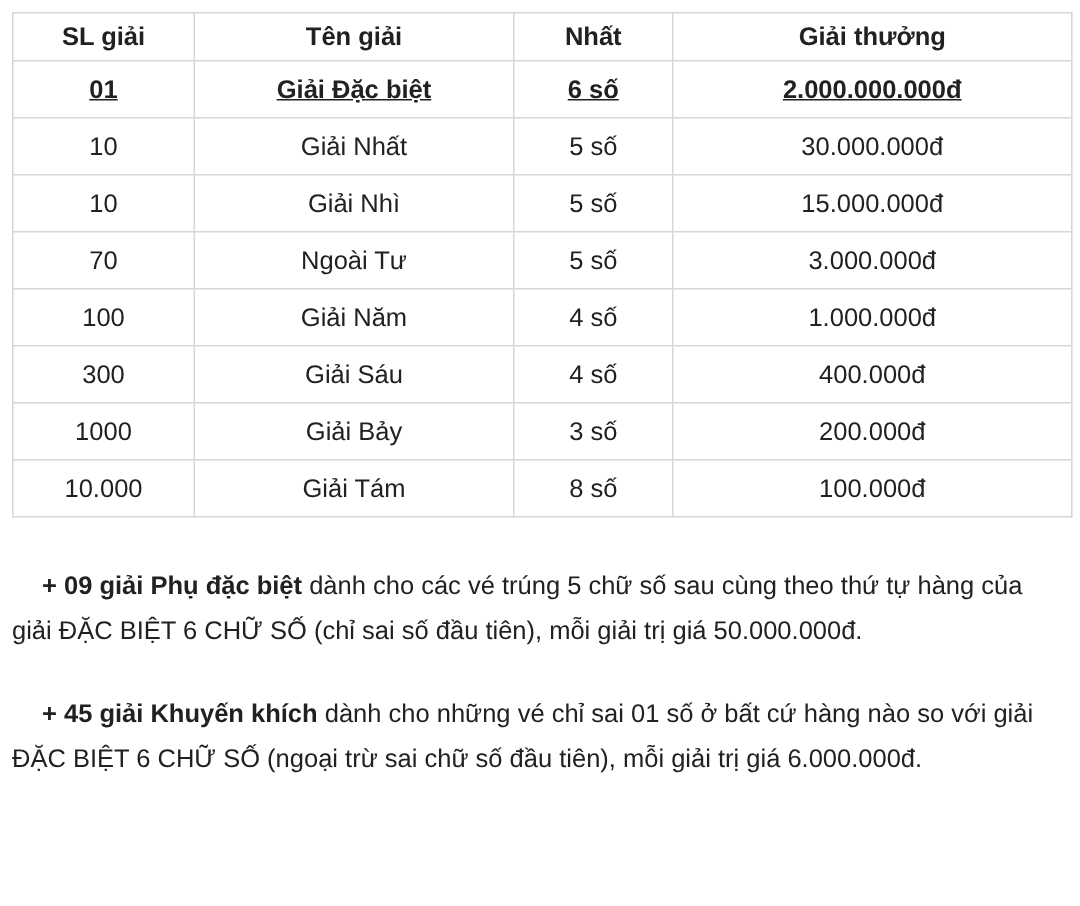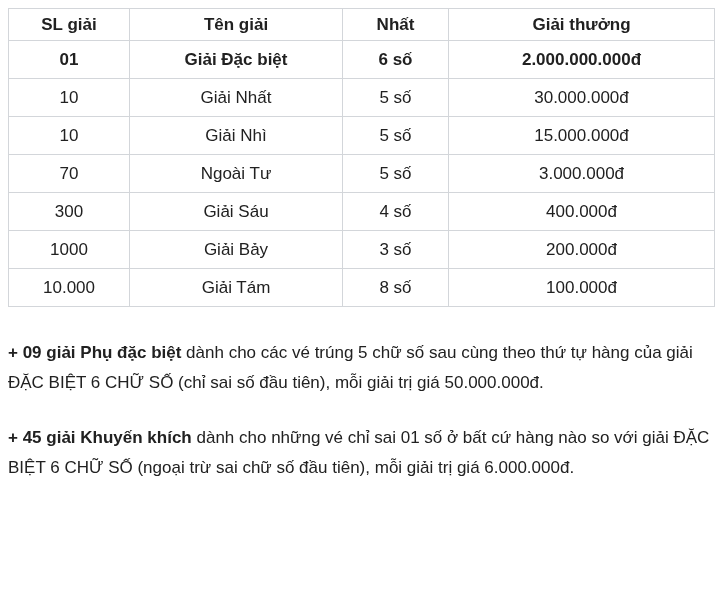--- a/index.html
+++ b/index.html
@@ -36,40 +36,42 @@
   .prize-table th {
     height: 31px;
     font-weight: 700;
   }
   .prize-table td {
     height: 37px;
     font-weight: 400;
   }
   .prize-table tr.row-bold td {
     font-weight: 700;
+    text-decoration: underline;
   }
   .col-sl    { width: 121px; }
   .col-ten   { width: 213px; }
   .col-trung { width: 106px; }
   .col-giai  { width: 266px; }
 
   .notes {
     width: 702px;
     margin-top: 31px;
     font-size: 17px;
     line-height: 30px;
   }
   .notes p {
     margin: 0;
   }
   .notes .note-item {
     margin-top: 25px;
   }
   .notes b {
     font-weight: 700;
+    margin-left: 20px;
   }
 </style>
 </head>
 <body>
 
 <div class="wrap">
 
   <table class="prize-table">
     <colgroup>
       <col class="col-sl">
@@ -104,20 +106,26 @@
         <td>5 số</td>
         <td>15.000.000đ</td>
       </tr>
       <tr>
         <td>70</td>
         <td>Ngoài Tư</td>
         <td>5 số</td>
         <td>3.000.000đ</td>
       </tr>
       <tr>
+        <td>100</td>
+        <td>Giải Năm</td>
+        <td>4 số</td>
+        <td>1.000.000đ</td>
+      </tr>
+      <tr>
         <td>300</td>
         <td>Giải Sáu</td>
         <td>4 số</td>
         <td>400.000đ</td>
       </tr>
       <tr>
         <td>1000</td>
         <td>Giải Bảy</td>
         <td>3 số</td>
         <td>200.000đ</td>

